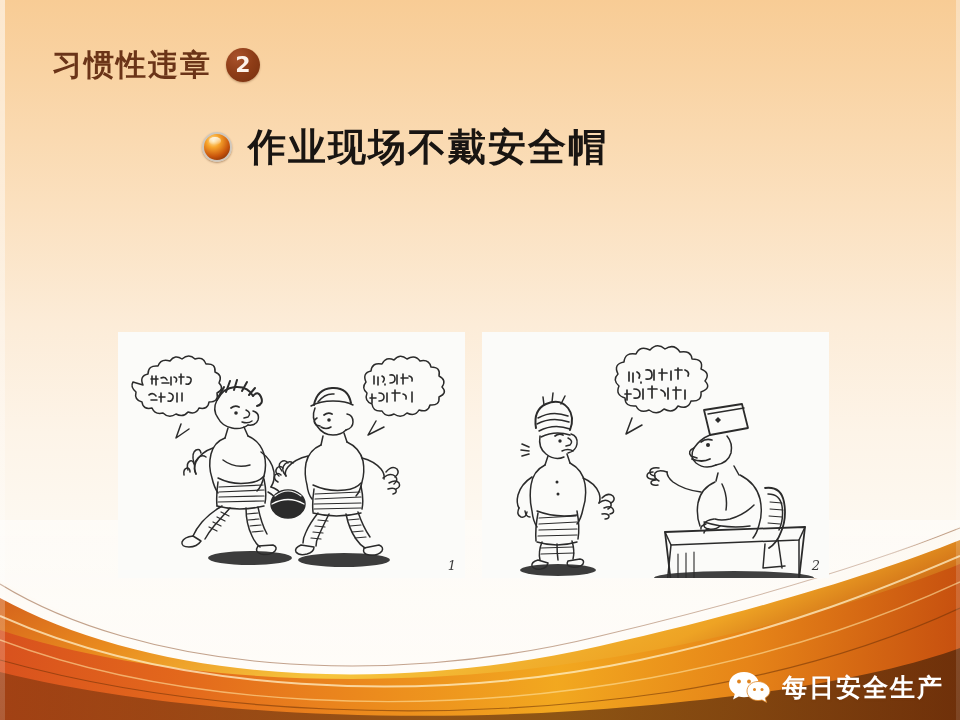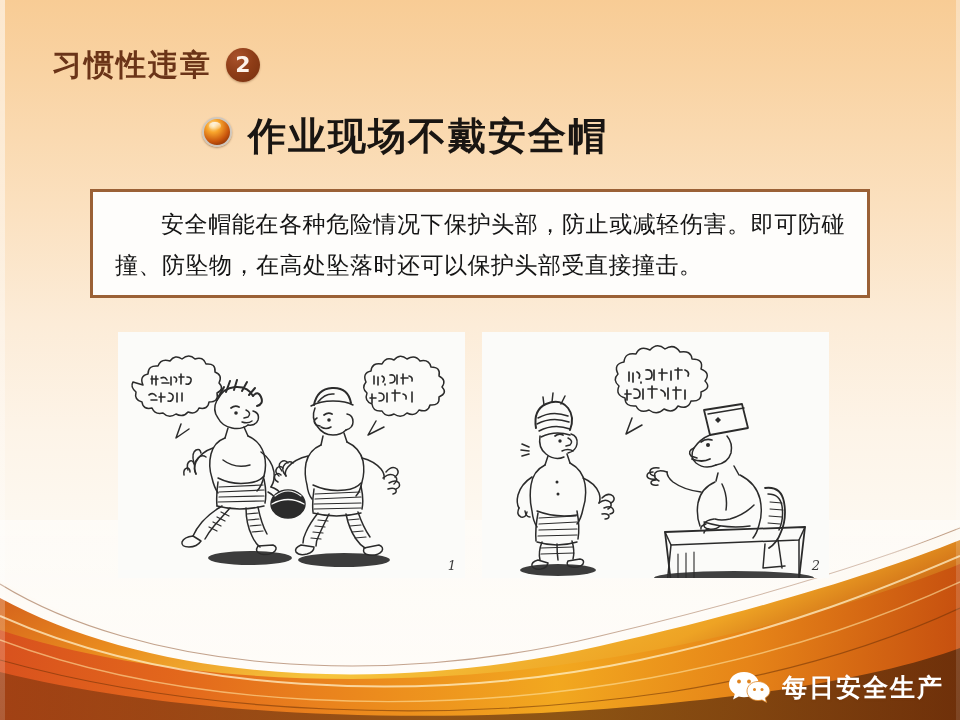--- a/index.html
+++ b/index.html
@@ -76,23 +76,24 @@
     align-items: center;
     justify-content: center;
     line-height: 1;
     box-shadow: 0 1px 2px rgba(90,45,18,.35);
   }
 
   
   .subtitle-row {
     position: absolute;
     left: 0;
-    top: 117px;
+    top: 128px;
     width: 810px;
     display: flex;
+    align-items: center;
     justify-content: center;
     gap: 16px;
     z-index: 10;
   }
   .sphere-bullet {
     width: 30px;
     height: 30px;
     border-radius: 50%;
     background:
       radial-gradient(circle at 36% 26%, #ffe9b0 0%, #f8a52c 26%, #c9550c 62%, #5f1c05 100%);
@@ -219,23 +220,20 @@
   <div class="header">
     <span class="header-title">习惯性违章</span>
     <span class="badge">2</span>
   </div>
 
   <div class="subtitle-row">
     <span class="sphere-bullet"></span>
     <span class="subtitle-text">作业现场不戴安全帽</span>
   </div>
 
-  <div class="desc-box">
-    <p class="desc-text">安全帽能在各种危险情况下保护头部，防止或减轻伤害。即可防碰撞、防坠物，在高处坠落时还可以保护头部受直接撞击。</p>
-  </div>
 
   <div class="panels">
 
     <div class="panel">
       <svg viewBox="0 0 347 246" xmlns="http://www.w3.org/2000/svg">
         <rect x="0" y="0" width="347" height="246" fill="#fbfbf9"></rect>
         <g fill="none" stroke="#2b2b2b" stroke-width="1.5" stroke-linecap="round" stroke-linejoin="round">
 
           <path d="M25 53 q-4 -9 5 -11 q0 -9 10 -8 q3 -8 12 -5 q5 -7 12 -2 q7 -6 13 0 q8 -3 11 5 q10 -1 9 8 q8 3 4 11
                    q6 6 -2 10 q2 9 -8 9 q-1 8 -10 6 q-3 7 -11 4 q-5 6 -12 2 q-7 5 -13 -1 q-8 2 -11 -5

